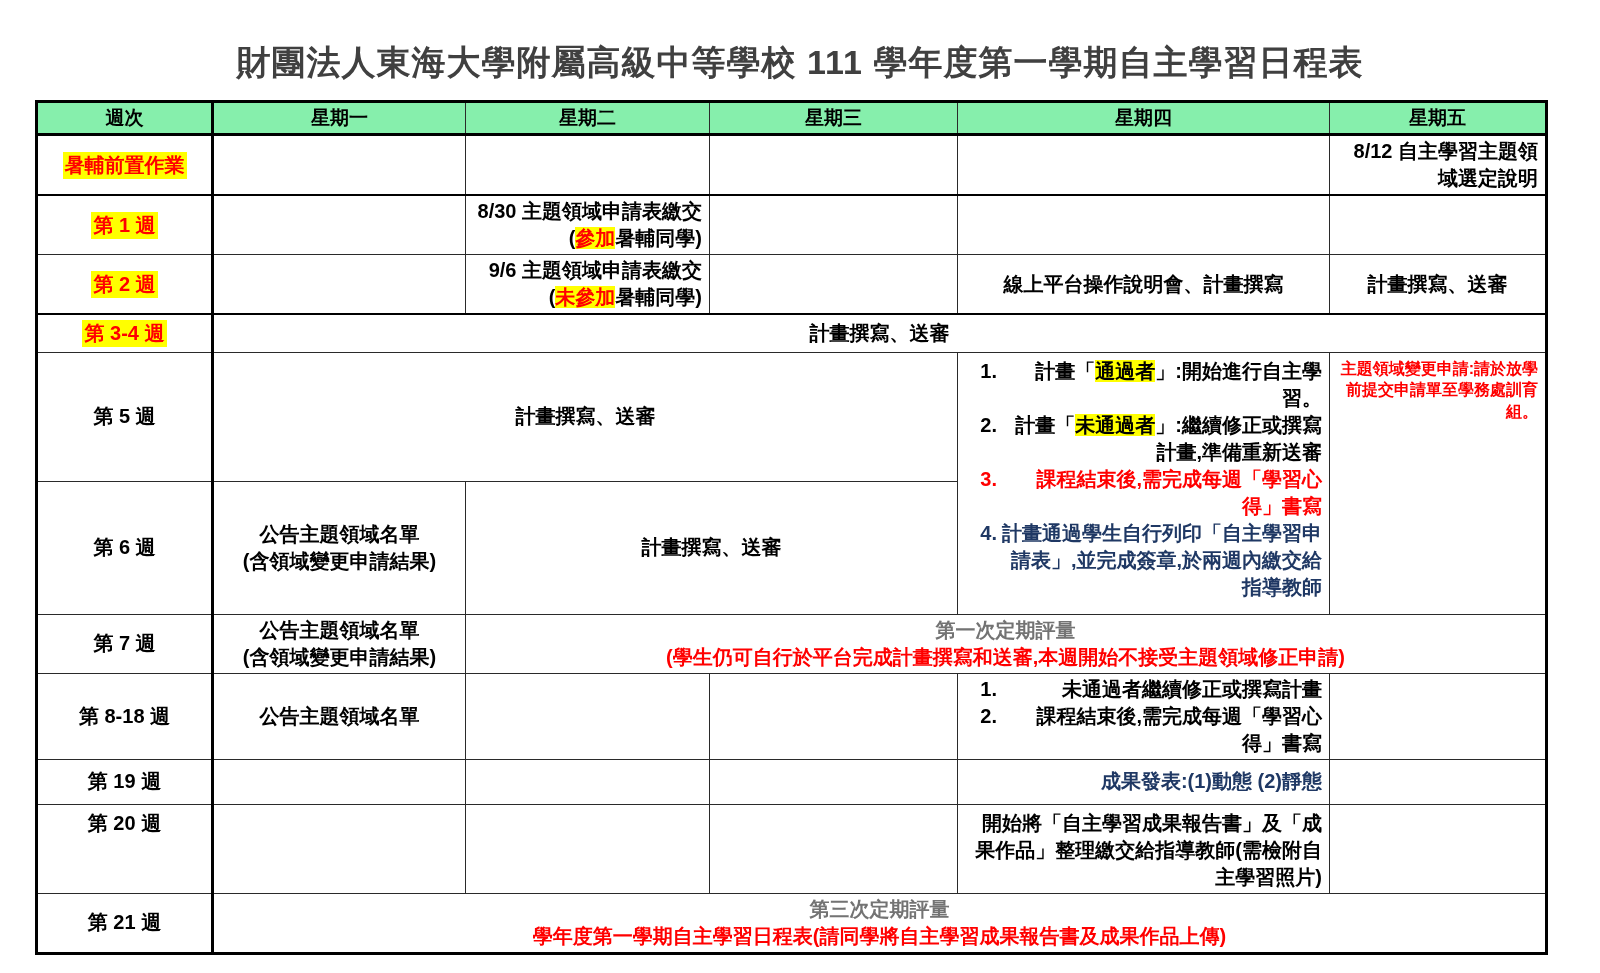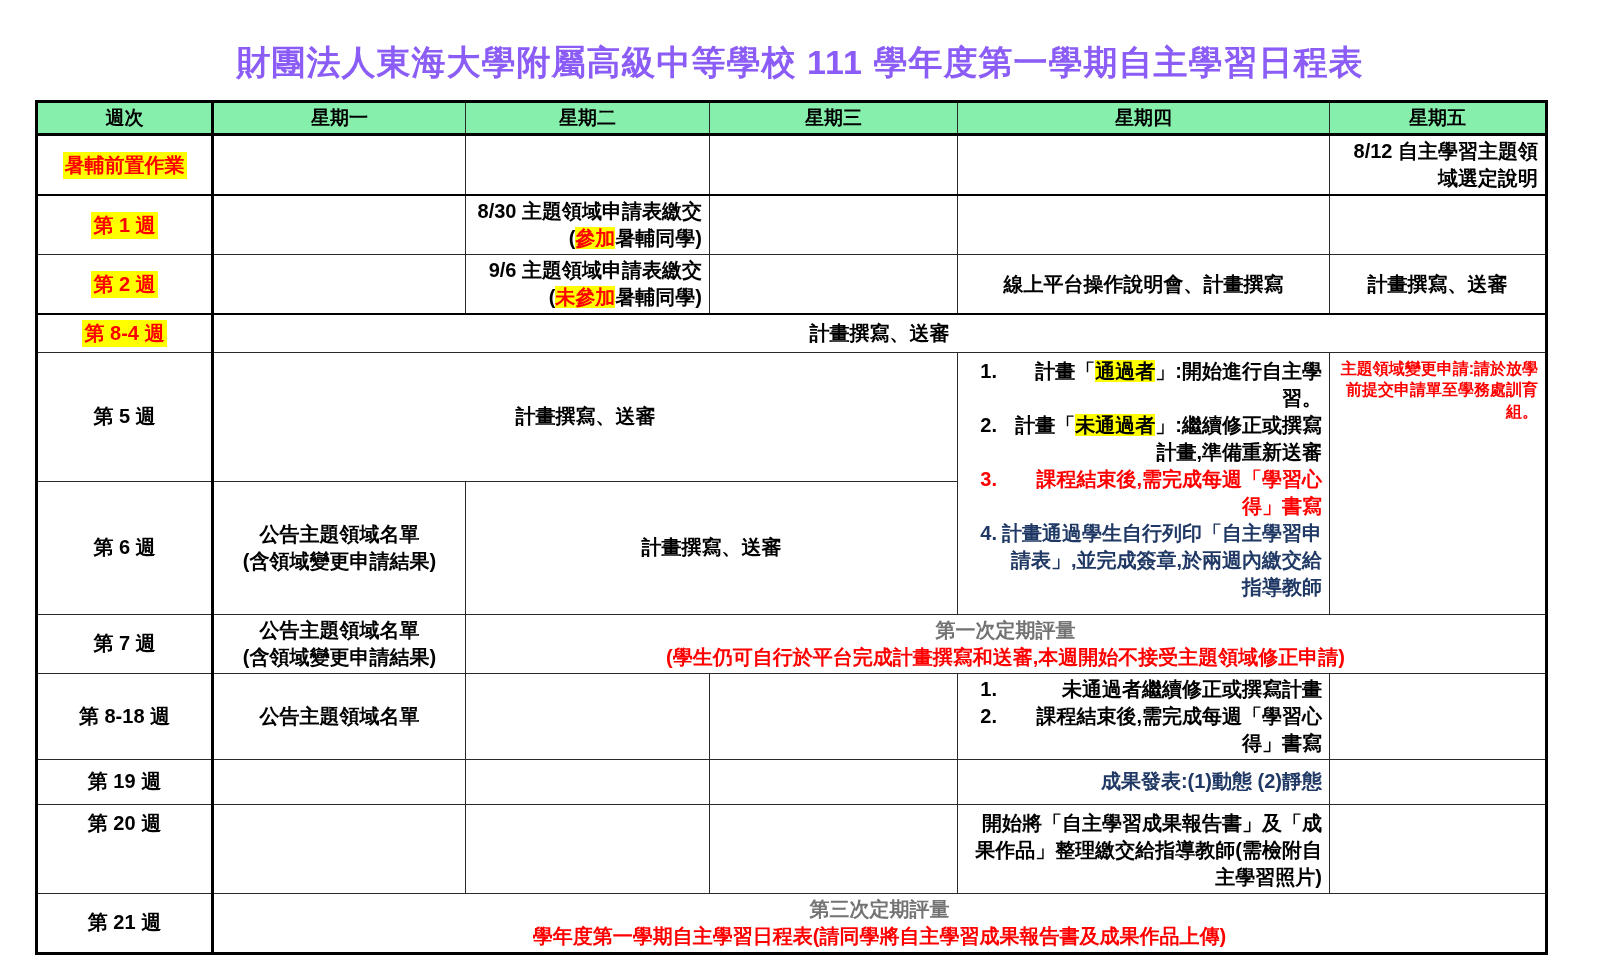--- a/index.html
+++ b/index.html
@@ -4,21 +4,21 @@
 <style>
   html,body{margin:0;padding:0;background:#ffffff;}
   body{
     width:1600px;height:973px;position:relative;
     font-family:"Liberation Sans","DejaVu Sans",sans-serif;
     color:#000;
     -webkit-font-smoothing:antialiased;
   }
   .page-title{
     position:absolute;top:40px;left:0;width:1600px;
-    text-align:center;font-size:34px;font-weight:bold;color:#8b5cf6;
+    text-align:center;font-size:34px;font-weight:bold;color:#404040;
     letter-spacing:1px;white-space:nowrap;
   }
   table.sched{
     position:absolute;left:35px;top:100px;
     width:1510px;table-layout:fixed;
     border-collapse:collapse;border:3px solid #000;
     font-size:20px;font-weight:bold;line-height:1.35;
   }
   col.c-week{width:176px;}
   col.c-mon{width:253px;}
@@ -99,21 +99,21 @@
   <tr class="thickb" style="height:55px;">
     <td class="c1 lbl"><span class="tag hl red">第 2 週</span></td>
     <td></td>
     <td class="lft"><span>9/6 主題領域申請表繳交(</span><span class="hl red">未參加</span><span>暑輔同學)</span></td>
     <td></td>
     <td class="ctr">線上平台操作說明會、計畫撰寫</td>
     <td class="ctr">計畫撰寫、送審</td>
   </tr>
 
   <tr style="height:38px;">
-    <td class="c1 lbl"><span class="tag hl red">第 8-4 週</span></td>
+    <td class="c1 lbl"><span class="tag hl red">第 3-4 週</span></td>
     <td class="ctr" colspan="5">計畫撰寫、送審</td>
   </tr>
 
   <tr style="height:129px;">
     <td class="c1 lbl"><span class="tag">第 5 週</span></td>
     <td class="ctr" colspan="3">計畫撰寫、送審</td>
     <td class="lft vtop" rowspan="2">
       <div class="li">
             <span class="num">1.</span>
             <span class="txt"><span>計畫「</span><span class="hl">通過者</span><span>」:開始進行自主學習。</span></span>

